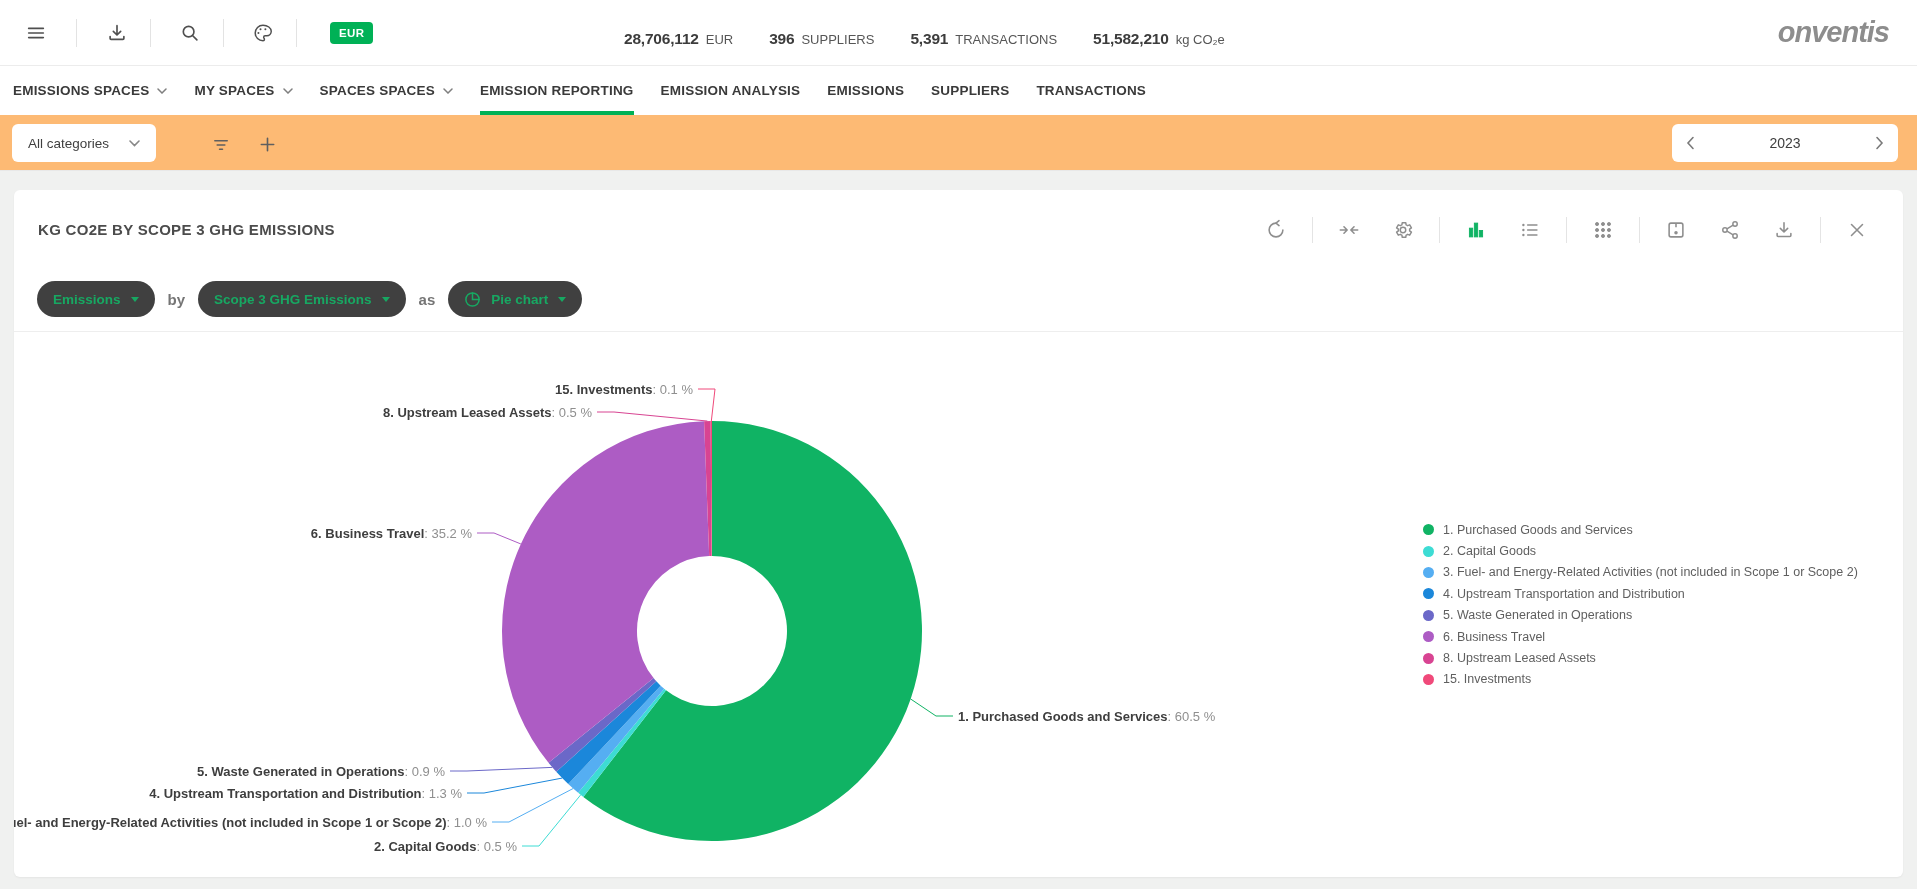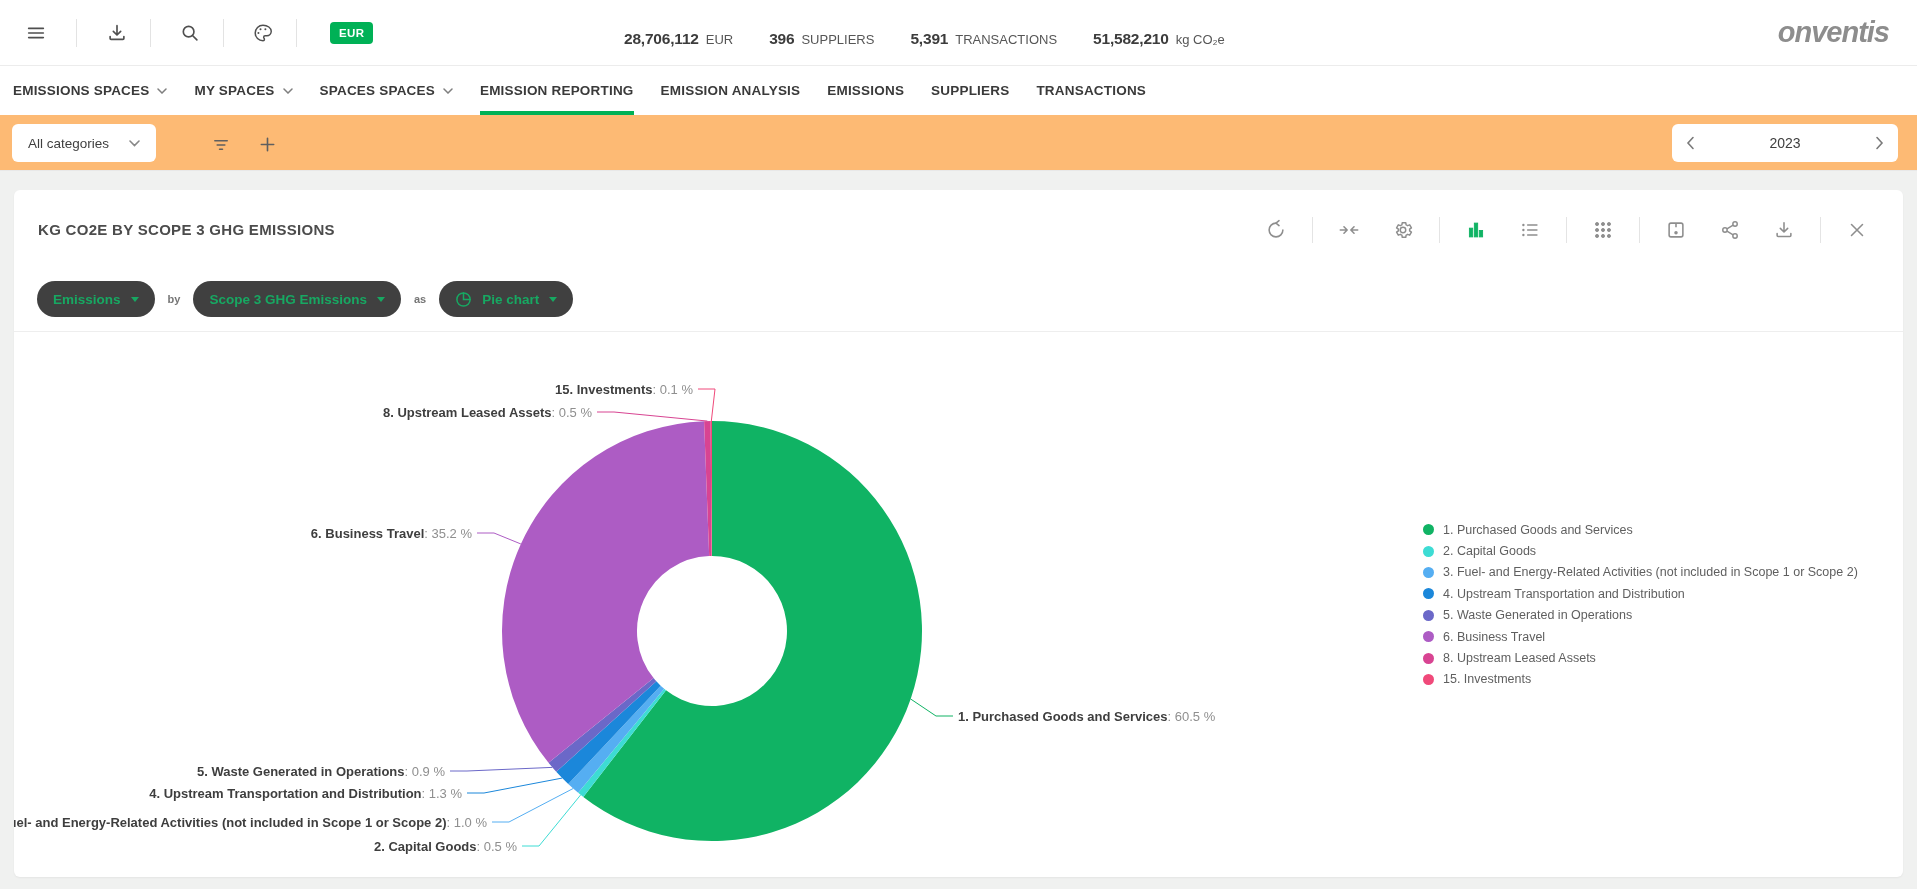--- a/index.html
+++ b/index.html
@@ -39,21 +39,21 @@
   .card-title { position:absolute; left:24px; top:31px; font-size:15px; font-weight:700; color:#4c4c4c; letter-spacing:.3px; }
   .toolbar { position:absolute; right:28px; top:22px; height:36px; display:flex; align-items:center; gap:18px; }
   .tool-btn { width:36px; height:36px; background:none; border:none; display:flex; align-items:center; justify-content:center; cursor:pointer; }
   .tool-btn svg { stroke:#8e8e8e; }
   .tool-btn.active svg { stroke:#10b364; }
   .tdiv { width:1px; height:26px; background:#e4e4e4; }
 
   .chips { position:absolute; left:23px; top:91px; height:36px; display:flex; align-items:center; gap:11px; }
   .chip { height:36px; background:#404040; border:none; border-radius:18px; padding:0 16px; display:flex; align-items:center; gap:10px; font-size:13.5px; font-weight:700; color:#17a862; font-family:inherit; cursor:pointer; }
   .chip .car { width:0; height:0; border-left:4.5px solid transparent; border-right:4.5px solid transparent; border-top:5.5px solid #17a862; }
-  .conn { font-size:11px; font-weight:700; color:#757575; margin:0 2px; }
+  .conn { font-size:15px; font-weight:700; color:#757575; margin:0 2px; }
 
   .card-divider { position:absolute; top:141px; left:0; right:0; height:1px; background:#eeeeee; }
 
   .chart-area { position:absolute; inset:0; }
   .chart-svg { position:absolute; left:0; top:0; }
   .callout-name { font-size:13px; font-weight:700; fill:#3e3e3e; }
   .callout-val { font-size:13px; fill:#8f8f8f; }
 
   .legend { position:absolute; left:1409px; top:329px; }
   .legend-item { display:flex; align-items:center; height:21.4px; cursor:pointer; }

